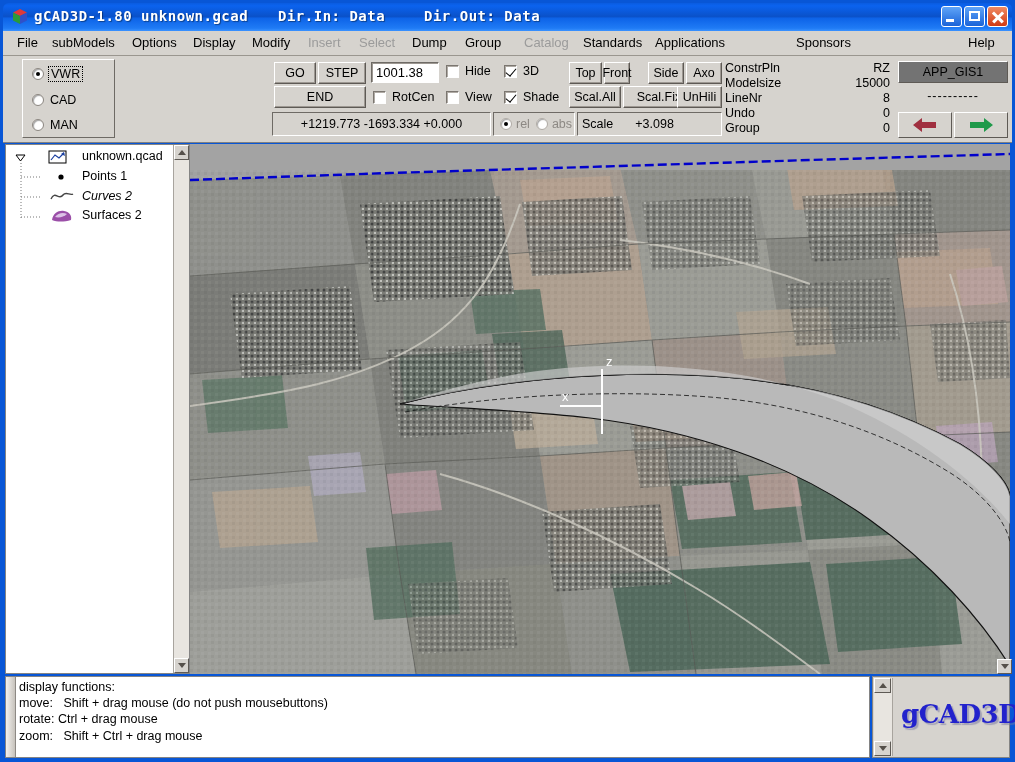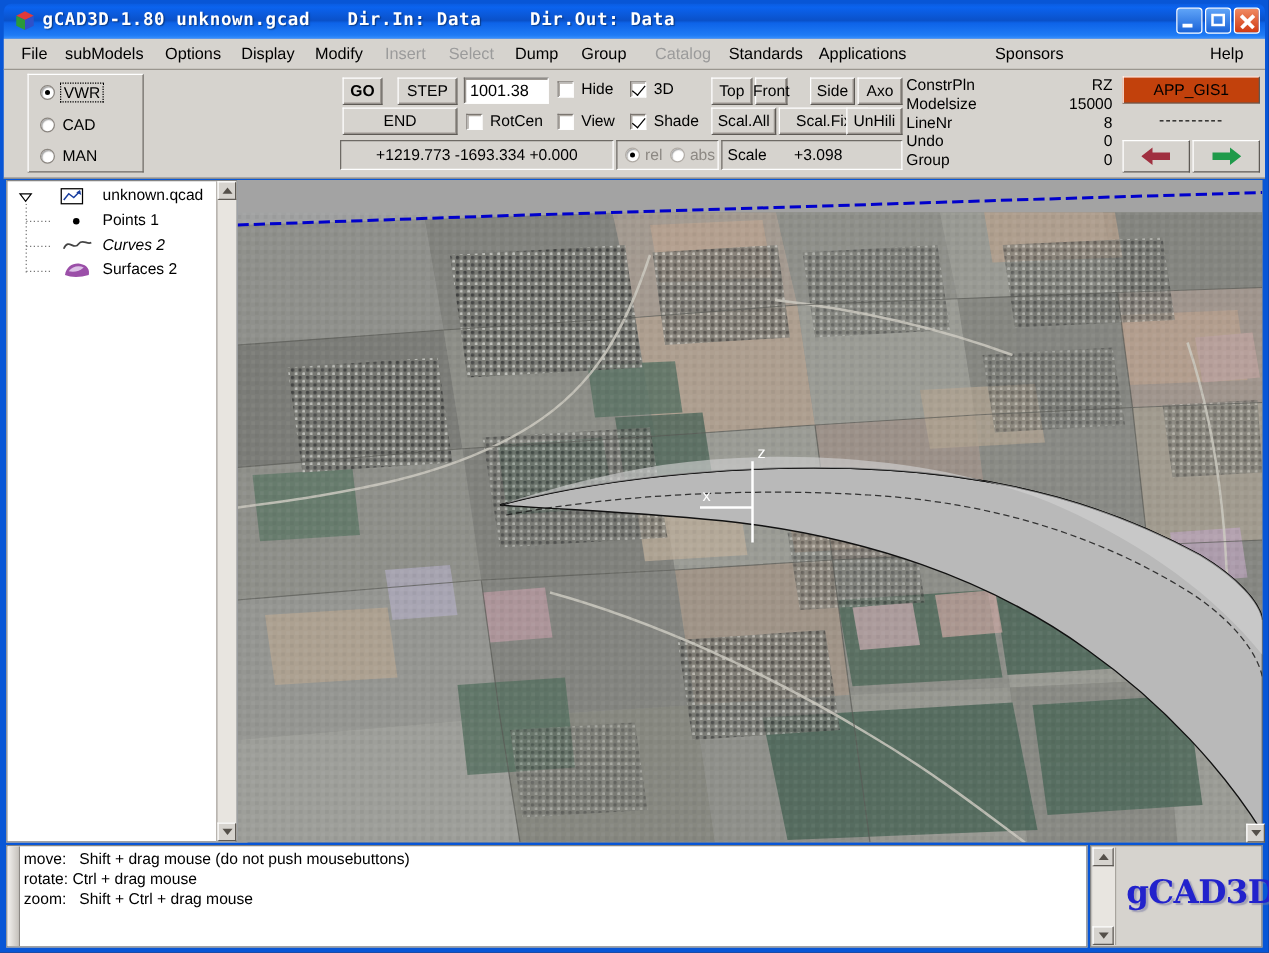--- a/index.html
+++ b/index.html
@@ -76,21 +76,21 @@
           display:flex;align-items:center;
           border-top:1px solid #6e6a65;border-left:1px solid #6e6a65;
           border-right:1px solid #fff;border-bottom:1px solid #fff;}
 
   .statlist{position:absolute;font-size:12.5px;color:#000;}
   .statrow{position:relative;height:15px;line-height:15px;}
   .statrow .k{position:absolute;left:0;}
   .statrow .v{position:absolute;right:0;}
 
   .appbox{position:absolute;box-sizing:border-box;font-size:12.5px;
-          background:#c2410c;display:flex;align-items:center;justify-content:center;
+          background:#737373;display:flex;align-items:center;justify-content:center;
           border-top:1px solid #ffffff;border-left:1px solid #ffffff;
           border-right:1px solid #5e5a55;border-bottom:1px solid #5e5a55;}
 
   .arrowbtn{position:absolute;box-sizing:border-box;background:#d6d3ce;cursor:pointer;
             display:flex;align-items:center;justify-content:center;
             border-top:1px solid #ffffff;border-left:1px solid #ffffff;
             border-right:1px solid #5e5a55;border-bottom:1px solid #5e5a55;}
 
   
   .treepanel{position:absolute;left:5px;top:144px;width:185px;height:530px;background:#fff;
@@ -190,21 +190,21 @@
         <span class="dot"></span>
         <span class="lbl">CAD</span>
       </div>
       <div class="radio" style="left:9px;top:58px;">
         <span class="dot"></span>
         <span class="lbl">MAN</span>
       </div>
     </div>
 
 
-    <div class="btn" style="left:271px;top:6px;width:32px;height:22px;font-weight:bold;">GO</div>
+    <div class="btn" style="left:271px;top:6px;width:42px;height:22px;">GO</div>
     <div class="btn" style="left:315px;top:6px;width:48px;height:22px;">STEP</div>
     <div class="btn" style="left:271px;top:30px;width:92px;height:22px;">END</div>
 
     <div class="field" style="left:368px;top:6px;width:68px;height:21px;">1001.38</div>
 
     <div class="check" style="left:443px;top:8px;">
       <span class="box"></span>
       <span>Hide</span>
     </div>
     <div class="check on" style="left:501px;top:8px;">
@@ -494,20 +494,21 @@
     </svg>
   </div>
 
   <div class="bigsb">
     <span class="tri dn"></span>
   </div>
 
   <div class="msgpanel">
     <div class="msgscroll"></div>
     <div class="msgtext" id="msgtext">
+        <div class="msgline">display functions:</div>
         <div class="msgline">move:   Shift + drag mouse (do not push mousebuttons)</div>
         <div class="msgline">rotate: Ctrl + drag mouse</div>
         <div class="msgline">zoom:   Shift + Ctrl + drag mouse</div>
       </div>
   </div>
 
   <div class="logopanel">
     <div class="logoscroll">
       <div class="sbtn up" style="left:0;top:0;width:17px;height:15px;">
         <span class="tri up"></span>

